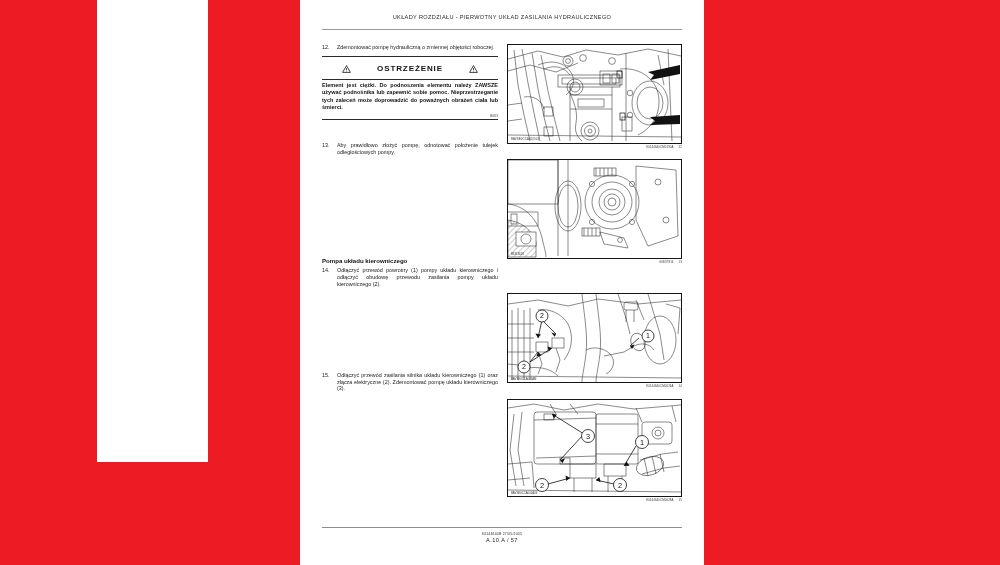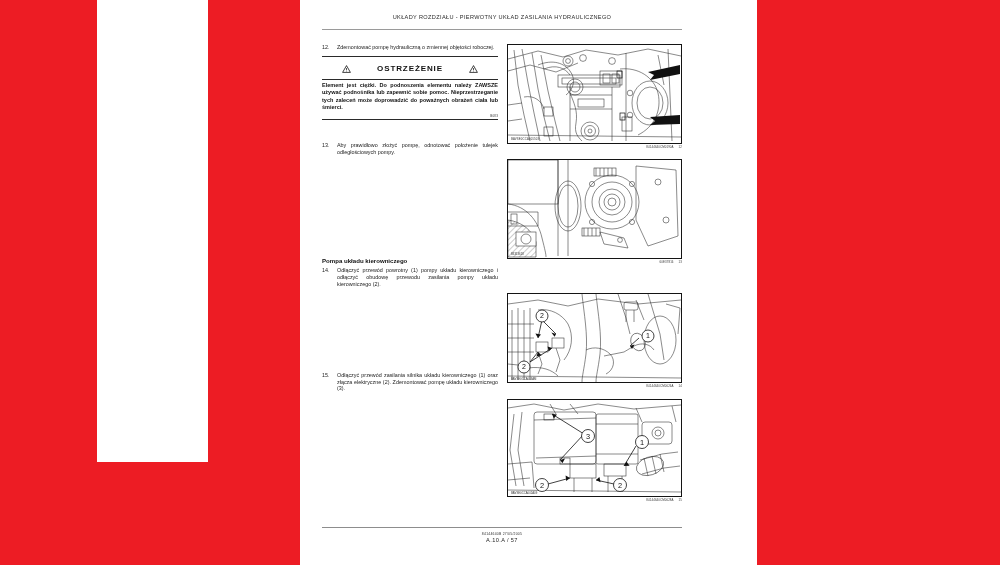--- a/index.html
+++ b/index.html
@@ -10,21 +10,21 @@
     position:relative;
   }
   
   #backdrop{position:absolute;inset:0;background:#ED1C24;}
   #white-block{
     position:absolute;left:97px;top:0px;width:111px;height:462px;
     background:#FFFFFF;
   }
   
   #page{
-    position:absolute;left:300px;top:0px;width:457px;height:565px;
+    position:absolute;left:300px;top:0px;width:404px;height:565px;
     background:#FFFFFF;
     box-sizing:border-box;
   }
   #page-inner{
     position:absolute;left:22px;top:0px;width:360px;height:565px;
   }
   
   .doc-header{
     text-align:center;
     font-size:5.6px;

